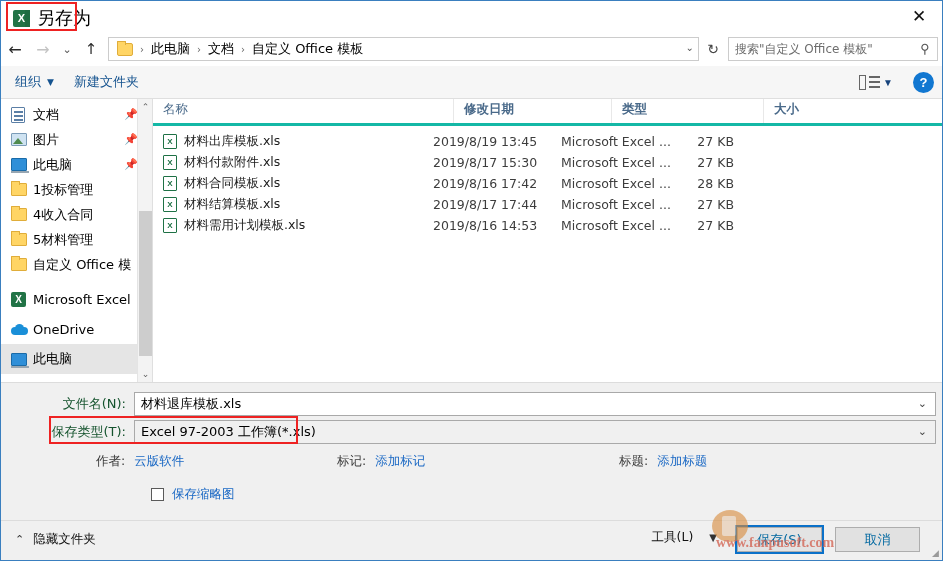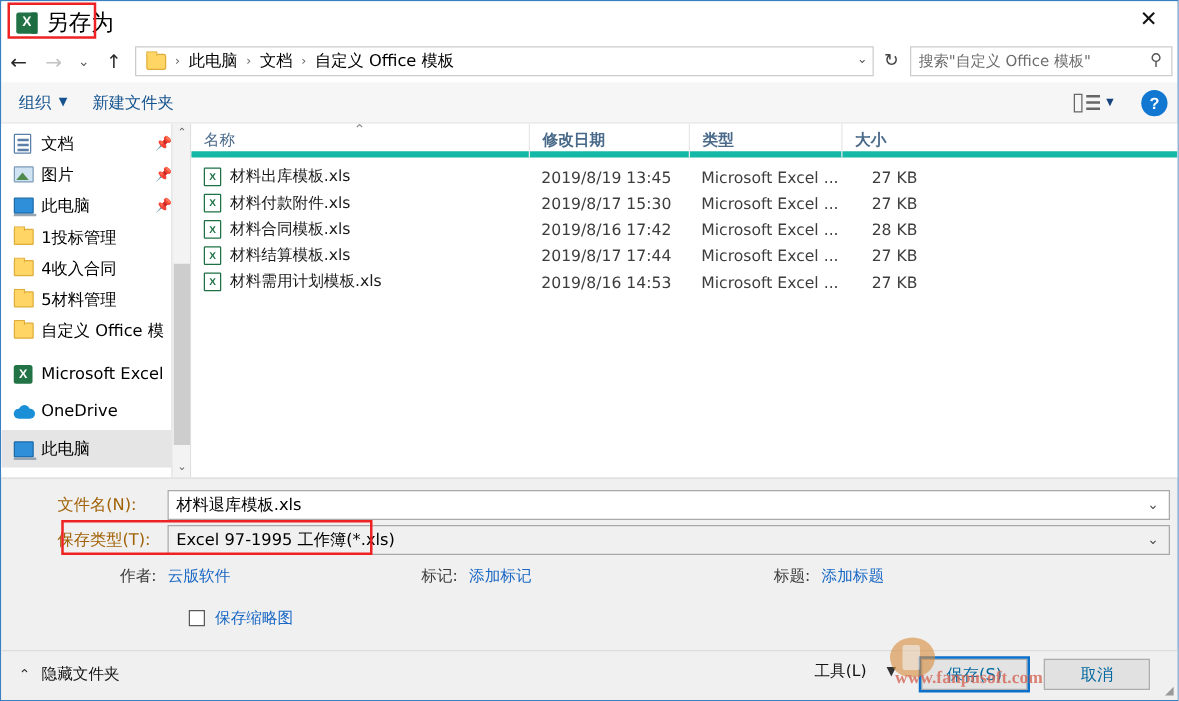--- a/index.html
+++ b/index.html
@@ -282,22 +282,23 @@
     position: absolute; left: 1px; top: 112px;
     width: 13px; height: 145px; background: #cdcdcd;
   }
 
   
   .filelist {
     position: relative; flex: 1; background: #fff; overflow: hidden;
   }
   .col-head {
     display: flex; height: 27px;
-    border-bottom: 5px solid #14b8a6;
-    align-items: flex-start;
+    border-bottom: 3px solid #14b8a6;
+    align-items: flex-end;
+    gap: 30px;
   }
   .col {
     font-size: 12.5px; color: #4a6a8a;
     font-family: "DejaVu Sans", sans-serif;
     height: 27px; display: flex; align-items: center;
     padding-left: 10px; position: relative;
   }
   .col + .col { border-left: 1px solid #e8e8e8; font-weight: bold; }
   .c-name { width: 270px; }
   .c-date { width: 128px; }
@@ -333,22 +334,22 @@
     width: 941px; height: 178px;
     background: #f0f0f0;
     border-top: 1px solid #dcdcdc;
   }
   .form-row {
     position: absolute; left: 0; display: flex; align-items: center;
   }
   .fr-name { top: 9px; left: 0; }
   .fr-type { top: 37px; left: 0; }
   .f-label {
-    width: 133px; text-align: left; padding-right: 8px;
-    font-size: 13px; color: #a16207;
+    width: 133px; text-align: right; padding-right: 8px;
+    font-size: 13px; color: #14532d;
     font-family: "DejaVu Sans", sans-serif;
     padding-left: 45px;
   }
   .f-input {
     width: 802px; height: 24px;
     border: 1px solid #a9a9a9; background: #fff;
     display: flex; align-items: center; padding: 0 6px;
     font-size: 13px; color: #000; position: relative;
     font-family: "DejaVu Sans", sans-serif;
   }
@@ -685,21 +686,21 @@
       <div class="f-label">文件名(N):</div>
       <div class="f-input">
         <span>材料退库模板.xls</span>
         <span class="combo-caret">⌄</span>
       </div>
     </div>
 
     <div class="form-row fr-type">
       <div class="f-label">保存类型(T):</div>
       <div class="f-combo">
-        <span>Excel 97-1995 工作簿(*.xls)</span>
+        <span>Excel 97-2003 工作簿(*.xls)</span>
         <span class="combo-caret">⌄</span>
       </div>
     </div>
     <div class="type-redbox"></div>
 
     <div class="meta-row">
       <div class="meta m-author">
         <span class="k">作者:</span>
         <span class="v">云版软件</span>
       </div>

